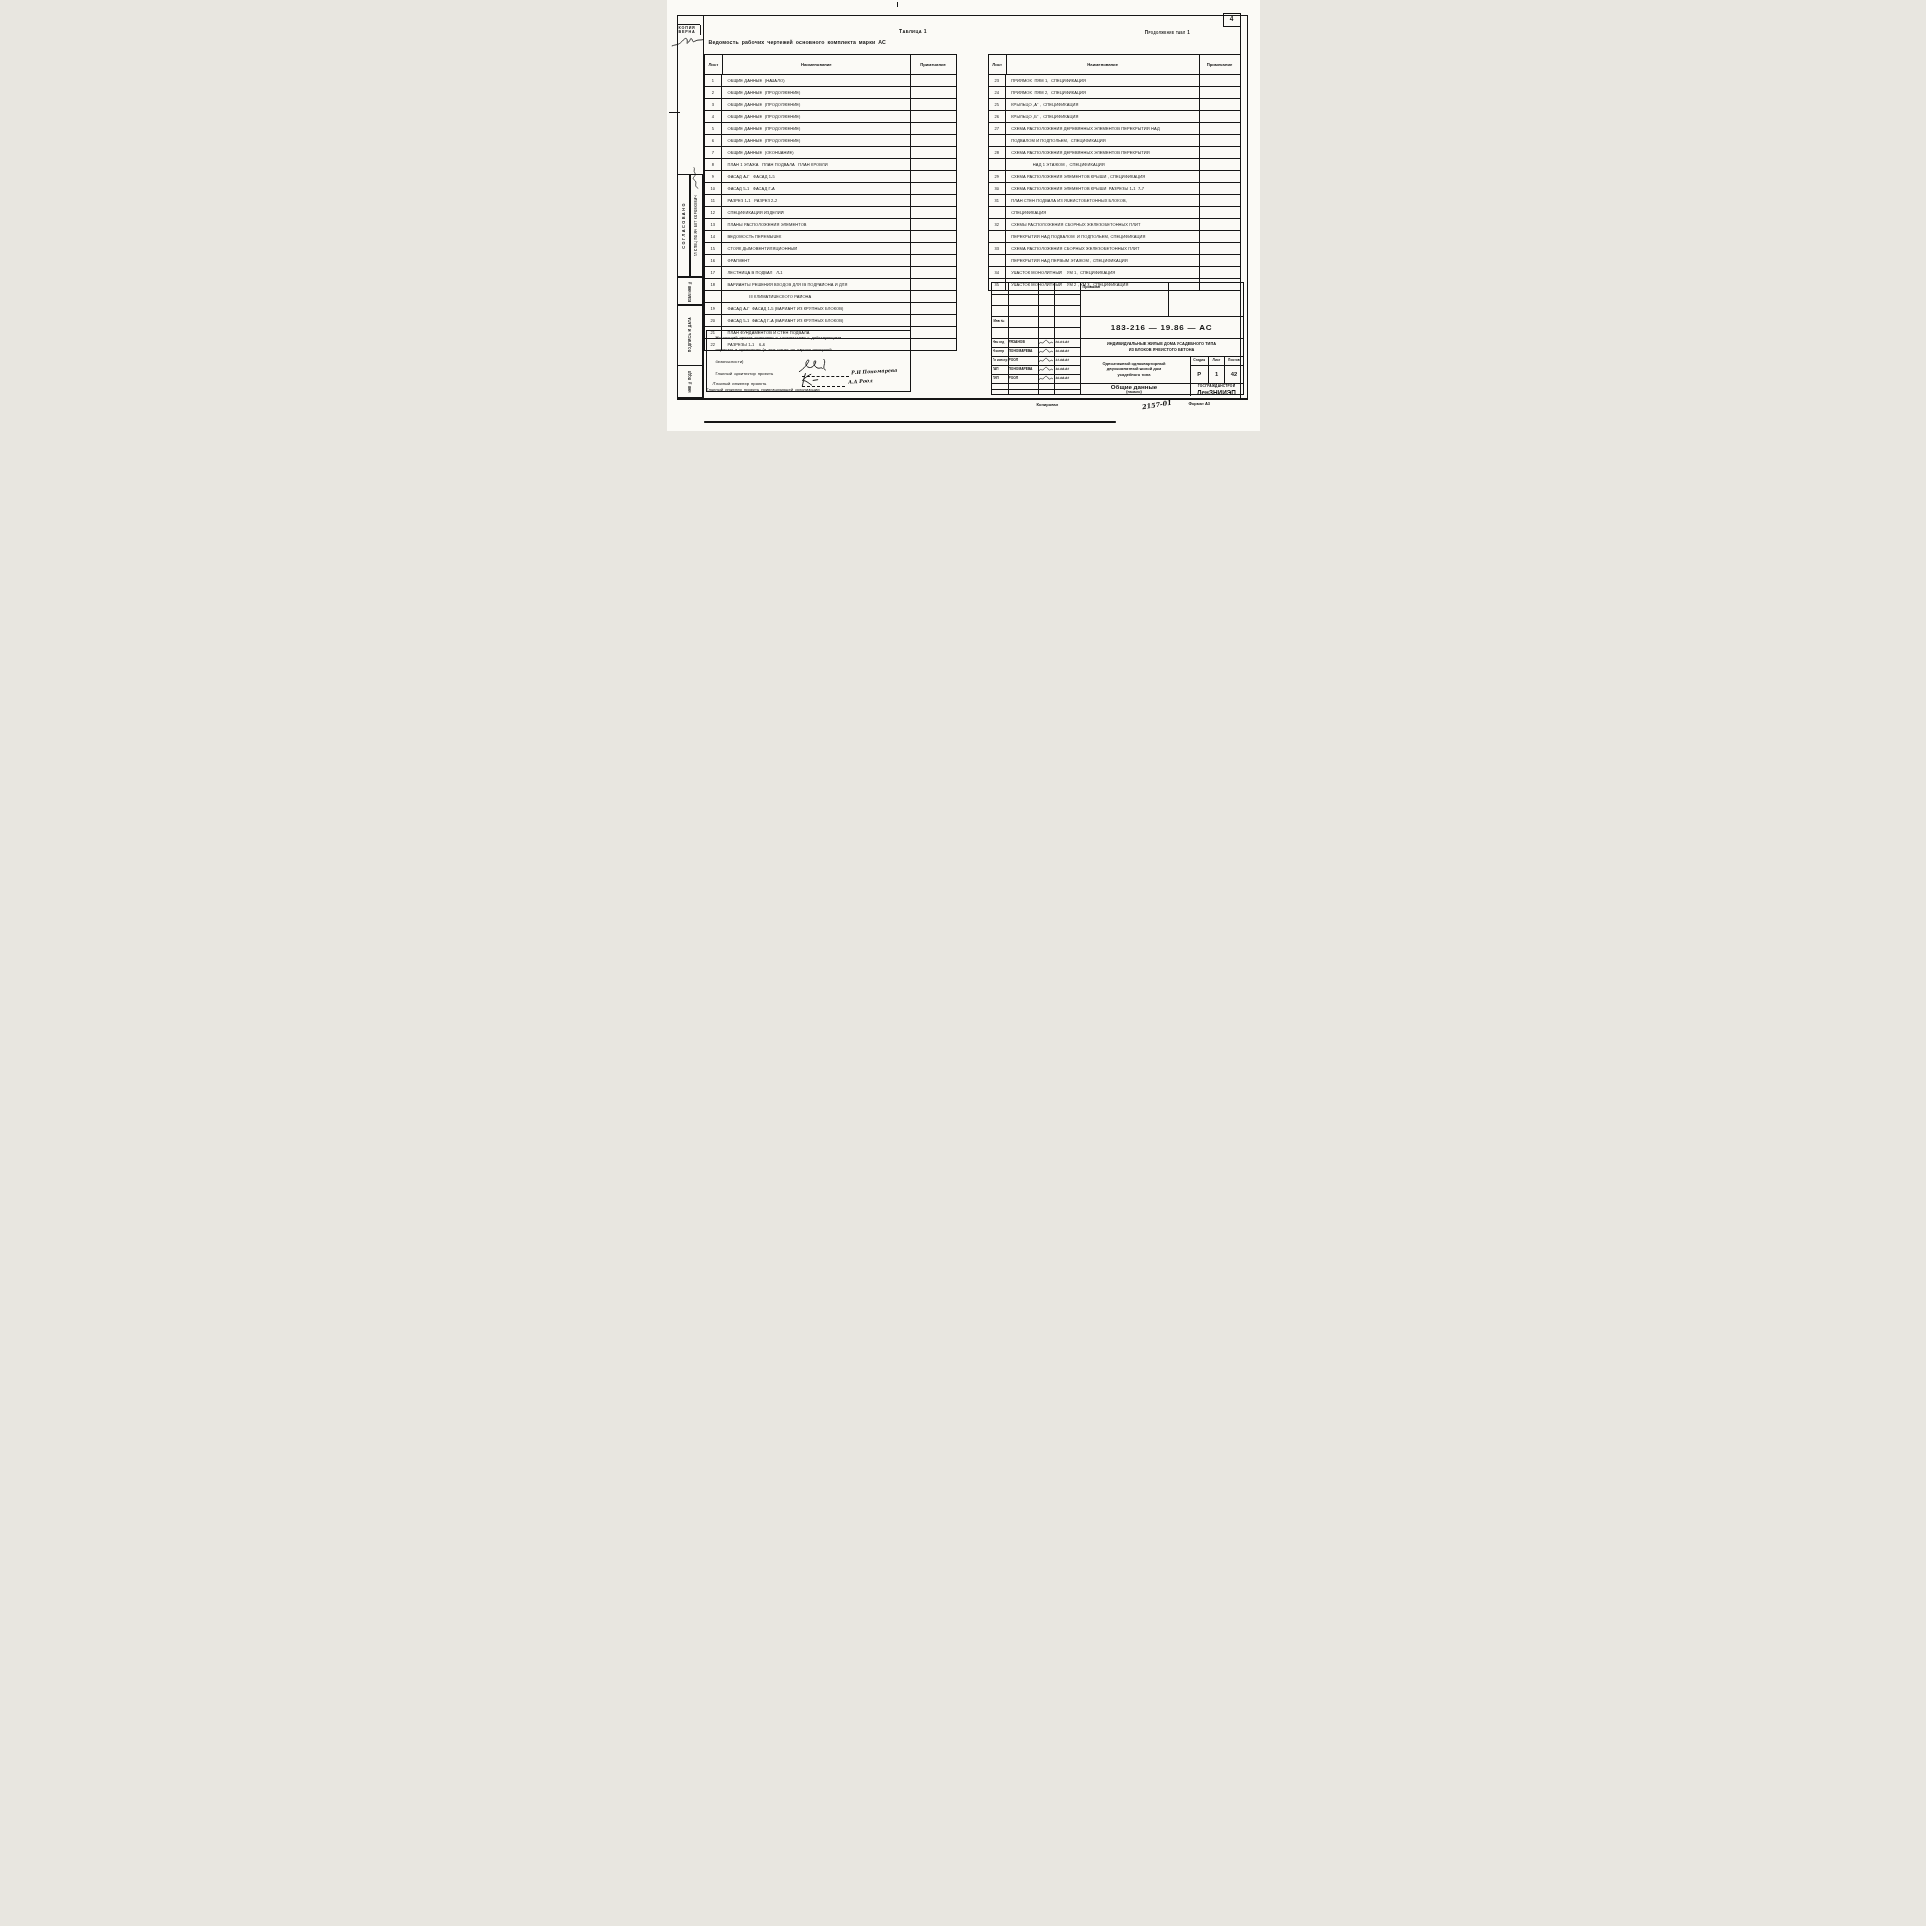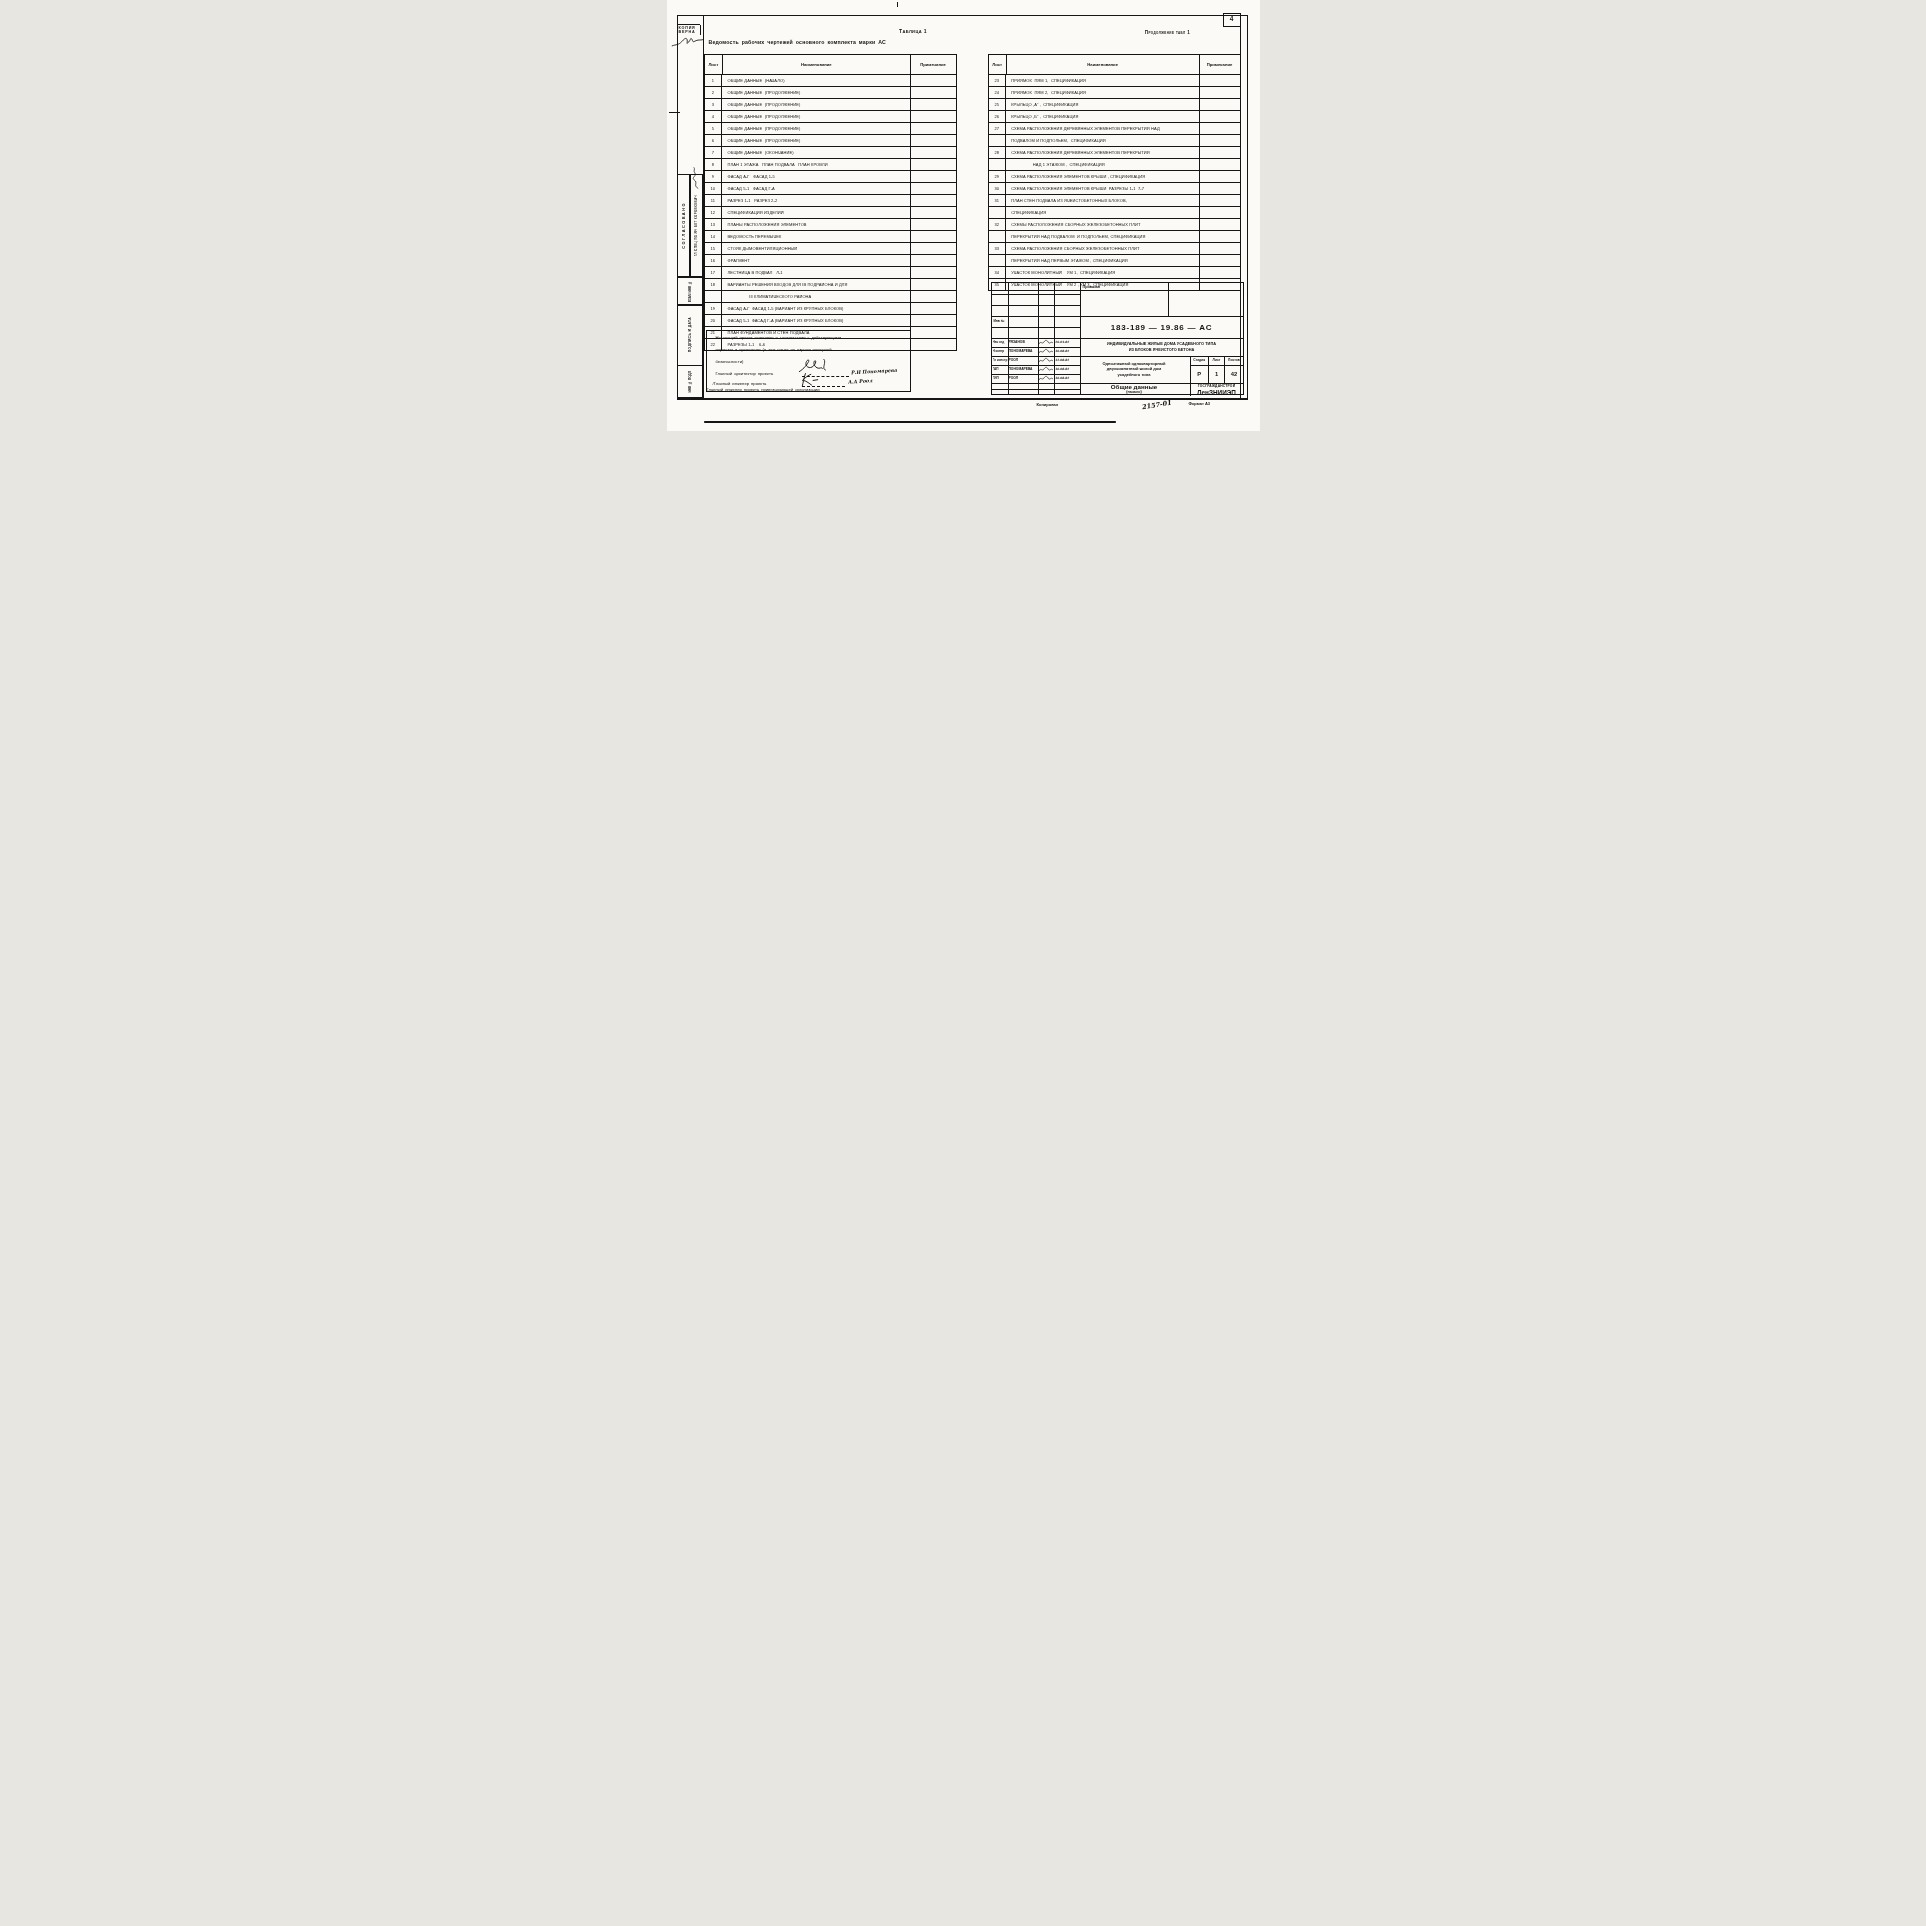--- a/index.html
+++ b/index.html
@@ -369,21 +369,21 @@
   <div class="ln" style="left:324px;top:347px;width:89px;height:0.8px;"></div>
   <div class="ln" style="left:324px;top:356px;width:253px;height:0.8px;"></div>
   <div class="ln" style="left:324px;top:365px;width:89px;height:0.8px;"></div>
   <div class="ln" style="left:523px;top:365px;width:54px;height:0.8px;"></div>
   <div class="ln" style="left:324px;top:374px;width:89px;height:0.8px;"></div>
   <div class="ln" style="left:324px;top:383px;width:253px;height:0.8px;"></div>
   <div class="ln" style="left:324px;top:389px;width:89px;height:0.8px;"></div>
 
   <div class="abs" style="left:416px;top:285px;font-size:3.7px;font-weight:bold;">Привязан</div>
   <div class="abs" style="left:327px;top:319px;font-size:3.3px;font-weight:bold;">Инв  №</div>
-  <div class="tb-text" style="left:413px;top:316px;width:164px;height:22.3px;font-size:8px;letter-spacing:0.8px;font-weight:bold;">183-189 — 19.86  — АС</div>
+  <div class="tb-text" style="left:413px;top:316px;width:164px;height:22.3px;font-size:8px;letter-spacing:0.8px;font-weight:bold;">183-216 — 19.86  — АС</div>
 
   <div class="tb-text" style="left:413px;top:338px;width:164px;height:17.7px;flex-direction:column;line-height:5.4px;">
     <span style="font-size:3.9px;font-weight:bold;text-transform:uppercase;">Индивидуальные жилые дома усадебного типа</span>
     <span style="font-size:3.9px;font-weight:bold;text-transform:uppercase;">из блоков ячеистого бетона</span>
   </div>
 
   <div class="tb-text" style="left:413px;top:356px;width:109px;height:26.6px;flex-direction:column;line-height:5.8px;">
     <span style="font-size:4px;font-weight:bold;">Одноэтажный одноквартирный</span>
     <span style="font-size:4px;font-weight:bold;">двухкомнатный жилой дом</span>
     <span style="font-size:4px;font-weight:bold;">усадебного типа</span>

